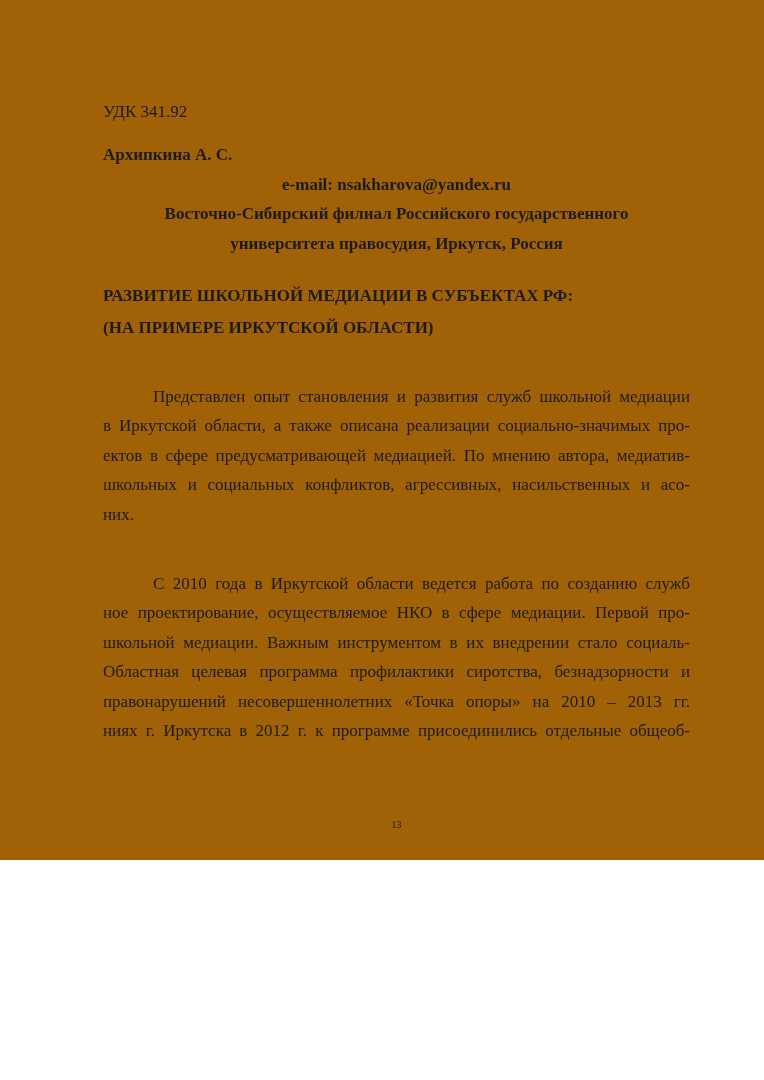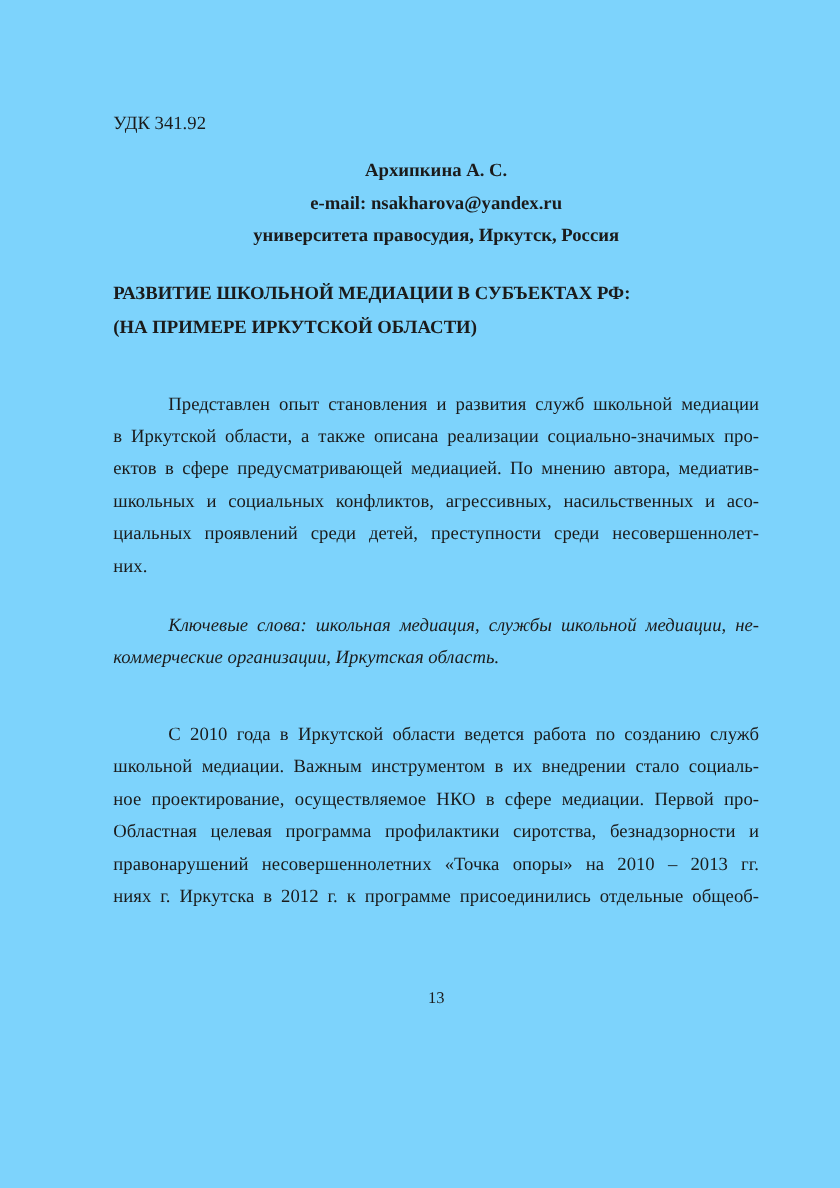--- a/index.html
+++ b/index.html
@@ -7,33 +7,32 @@
     width: 764px; height: 1080px;
     background: #ffffff;
   }
   body {
     font-family: "Liberation Serif", "DejaVu Serif", serif;
     font-size: 17px;
     color: #1b1b1b;
     overflow: hidden;
   }
   .page {
-    width: 764px; height: 1080px;
-    background: #7dd3fc;
+    width: 764px; height: 860px;
+    background: #a16207;
     padding: 97px 74px 12px 103px;
   }
   .udc {
     line-height: 29.4px;
     text-align: left;
   }
   .author {
     margin-top: 14px;
     line-height: 29.4px;
     font-weight: bold;
-    text-align: center;
   }
   .center-line {
     line-height: 29.4px;
     text-align: center;
     font-weight: bold;
   }
   .title-block { margin-top: 22px; }
   .title-line {
     line-height: 31.5px;
     font-weight: bold;
@@ -42,70 +41,66 @@
   .para { width: 100%; }
   .abstract { margin-top: 39px; }
   .keywords { font-style: italic; }
   .body-par { margin-top: 40px; }
   .line {
     line-height: 29.4px;
     text-align: justify;
     text-align-last: justify;
     white-space: nowrap;
   }
-  .line.indent { padding-left: 50px; margin-top: 25px; }
+  .line.indent { padding-left: 50px; }
   .line.lastline {
     text-align: center;
     text-align-last: left;
   }
   .pagenum {
     margin-top: 68px;
-    font-size: 15px;
+    font-size: 10px;
     line-height: 22px;
     text-align: center;
   }
 </style>
 </head>
 <body>
 
 <div class="page">
 
   <div class="udc">УДК 341.92</div>
 
   <div class="author">Архипкина А. С.</div>
 
   <div class="center-line">e-mail: nsakharova@yandex.ru</div>
 
   <div>
+      <div class="center-line">Восточно-Сибирский филиал Российского государственного</div>
       <div class="center-line">университета правосудия, Иркутск, Россия</div>
     </div>
 
   <div class="title-block">
       <div class="title-line">РАЗВИТИЕ ШКОЛЬНОЙ МЕДИАЦИИ В СУБЪЕКТАХ РФ:</div>
       <div class="title-line">(НА ПРИМЕРЕ ИРКУТСКОЙ ОБЛАСТИ)</div>
     </div>
 
   <div class="para abstract">
       <div class="line indent">Представлен опыт становления и развития служб школьной медиации</div>
       <div class="line">в Иркутской области, а также описана реализации социально-значимых про-</div>
       <div class="line">ектов в сфере предусматривающей медиацией. По мнению автора, медиатив-</div>
       <div class="line">школьных и социальных конфликтов, агрессивных, насильственных и асо-</div>
-      <div class="line">циальных проявлений среди детей, преступности среди несовершеннолет-</div>
       <div class="line lastline">них.</div>
     </div>
 
-  <div class="para keywords">
-      <div class="line indent">Ключевые слова: школьная медиация, службы школьной медиации, не-</div>
-      <div class="line lastline">коммерческие организации, Иркутская область.</div>
-    </div>
 
   <div class="para body-par">
       <div class="line indent">С 2010 года в Иркутской области ведется работа по созданию служб</div>
+      <div class="line">ное проектирование, осуществляемое НКО в сфере медиации. Первой про-</div>
       <div class="line">школьной медиации. Важным инструментом в их внедрении стало социаль-</div>
-      <div class="line">ное проектирование, осуществляемое НКО в сфере медиации. Первой про-</div>
       <div class="line">Областная целевая программа профилактики сиротства, безнадзорности и</div>
       <div class="line">правонарушений несовершеннолетних «Точка опоры» на 2010 – 2013 гг.</div>
       <div class="line">ниях г. Иркутска в 2012 г. к программе присоединились отдельные общеоб-</div>
     </div>
 
   <div class="pagenum">13</div>
 
 </div>
 
 </body></html>

